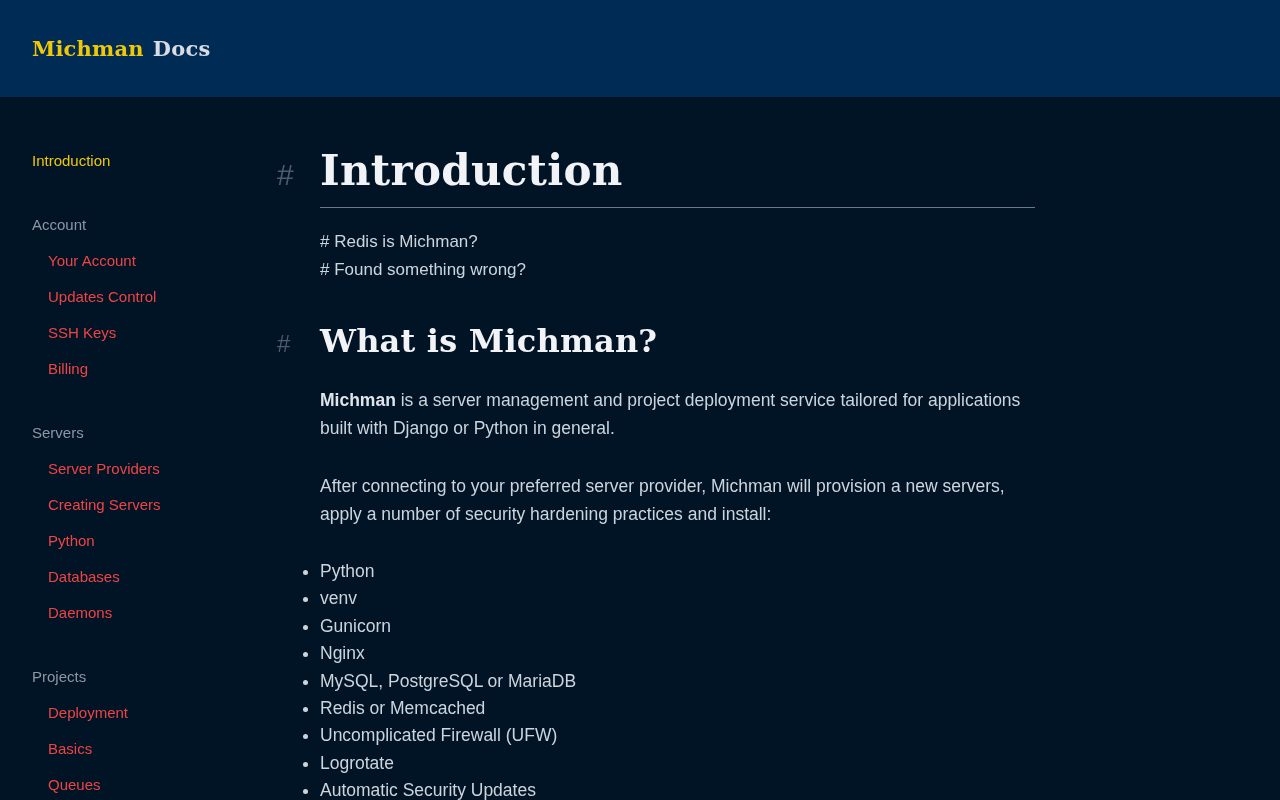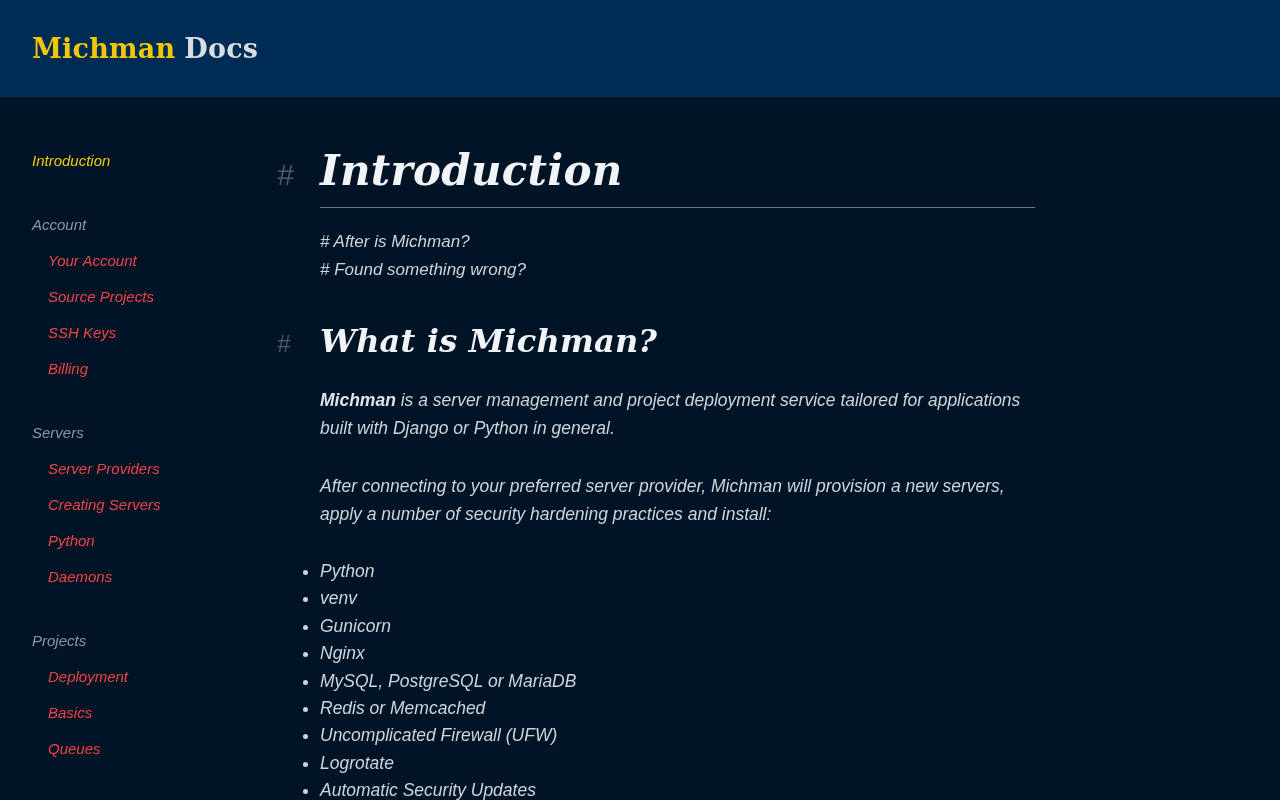--- a/index.html
+++ b/index.html
@@ -20,28 +20,28 @@
     font-family:"Liberation Sans",sans-serif;
     -webkit-font-smoothing:antialiased;
   }
 
   
   .app-header{
     height:97px;background:var(--header-bg);
     display:flex;align-items:center;padding-left:32px;
   }
   .logo{
-    font-family:"DejaVu Serif",serif;font-weight:700;font-size:27px;
+    font-family:"DejaVu Serif",serif;font-weight:700;font-size:21px;
     letter-spacing:.2px;cursor:pointer;
   }
   .logo-primary{color:var(--accent);}
   .logo-secondary{color:#D8DDE4;margin-left:9px;}
 
   
-  .layout{display:flex;height:703px;font-style:italic;}
+  .layout{display:flex;height:703px;}
 
   
   .sidebar{
     width:245px;flex-shrink:0;
     padding:54px 0 0 32px;
     font-size:15px;line-height:20px;
   }
   .side-item{
     display:block;color:#ef4444;text-decoration:none;
     margin-bottom:16px;cursor:pointer;
@@ -101,46 +101,47 @@
   <div class="logo">
     <span class="logo-primary">Michman</span><span class="logo-secondary">Docs</span>
   </div>
 </header>
 
 <div class="layout">
   <nav class="sidebar" id="sidebar">
       <a href="#" class="side-item active">Introduction</a>
       <div class="side-section">Account</div>
       <a href="#" class="side-item sub">Your Account</a>
-      <a href="#" class="side-item sub">Source Projects</a>
+      <a href="#" class="side-item sub">Updates Control</a>
       <a href="#" class="side-item sub">SSH Keys</a>
       <a href="#" class="side-item sub">Billing</a>
       <div class="side-section">Servers</div>
       <a href="#" class="side-item sub">Server Providers</a>
       <a href="#" class="side-item sub">Creating Servers</a>
       <a href="#" class="side-item sub">Python</a>
+      <a href="#" class="side-item sub">Databases</a>
       <a href="#" class="side-item sub">Daemons</a>
       <div class="side-section">Projects</div>
       <a href="#" class="side-item sub">Deployment</a>
       <a href="#" class="side-item sub">Basics</a>
       <a href="#" class="side-item sub">Queues</a>
     </nav>
 
   <main class="main">
     <div class="content">
 
       <div class="h1-row">
         <a class="hash hash-h1" href="#">#</a>
         <h1>Introduction</h1>
       </div>
 
       <hr class="divider">
 
       <div class="toc" id="toc">
-          <a href="#" class="toc-link"># After is Michman?</a>
+          <a href="#" class="toc-link"># Redis is Michman?</a>
           <a href="#" class="toc-link"># Found something wrong?</a>
         </div>
 
       <div class="h2-row">
         <a class="hash hash-h2" href="#">#</a>
         <h2>What is Michman?</h2>
       </div>
 
       <p class="para"><strong>Michman</strong><span> is a server management and project deployment service tailored for applications built with Django or Python in general.</span></p>
 

